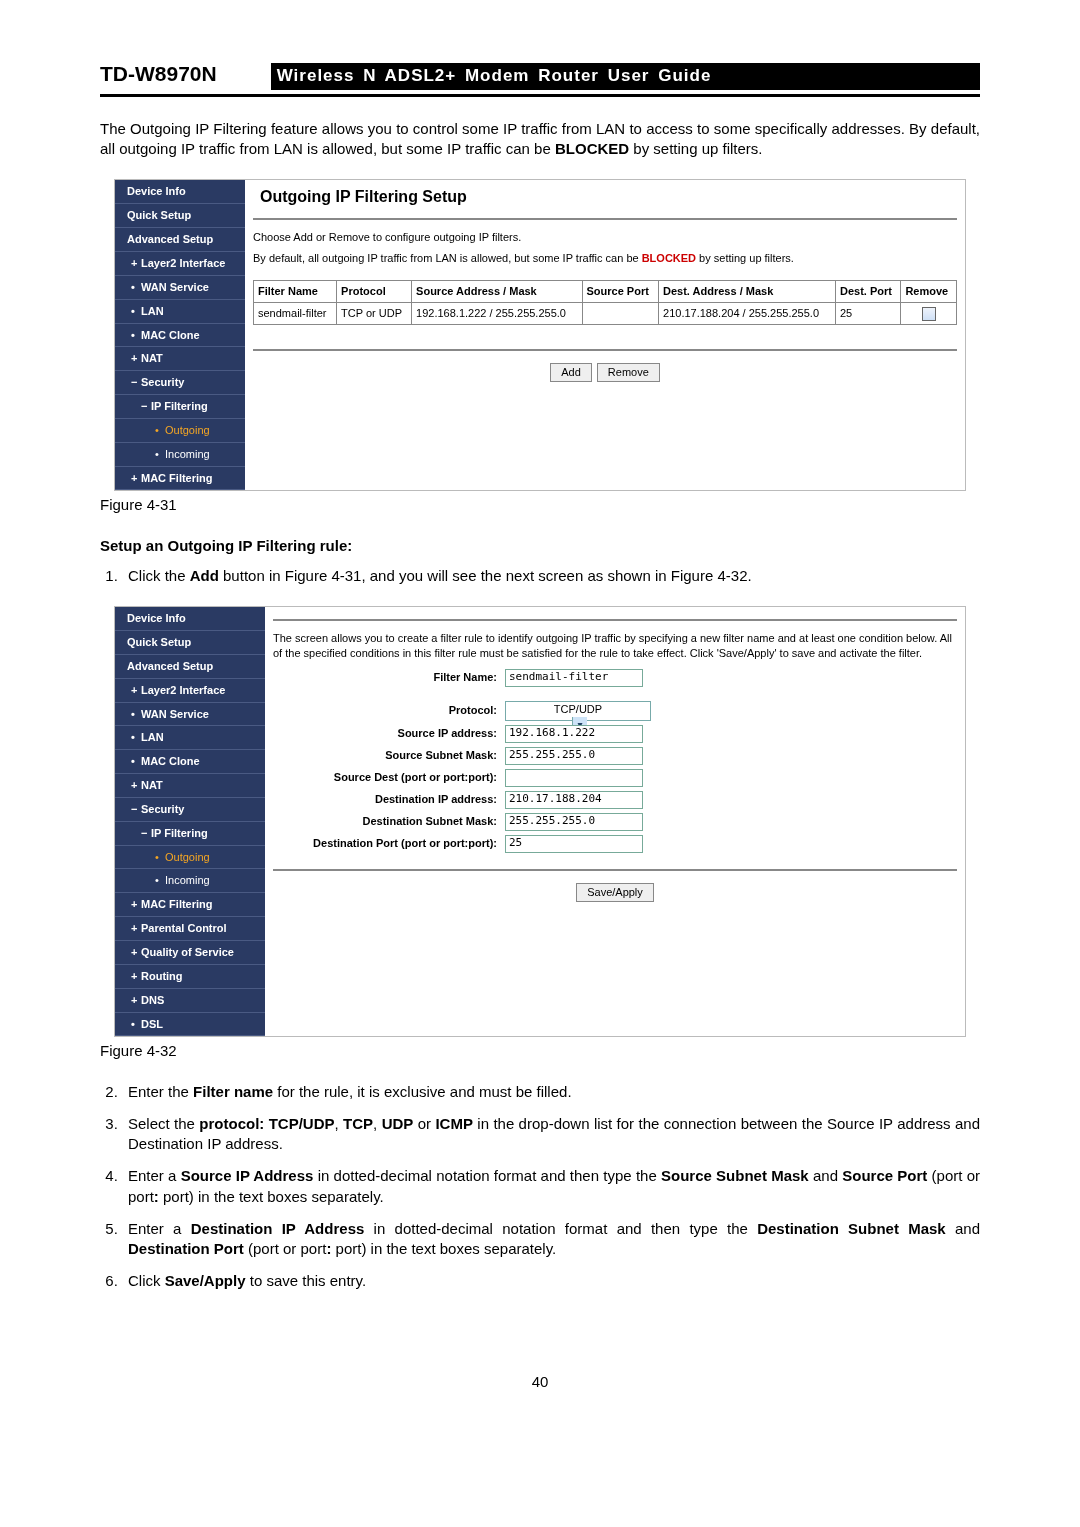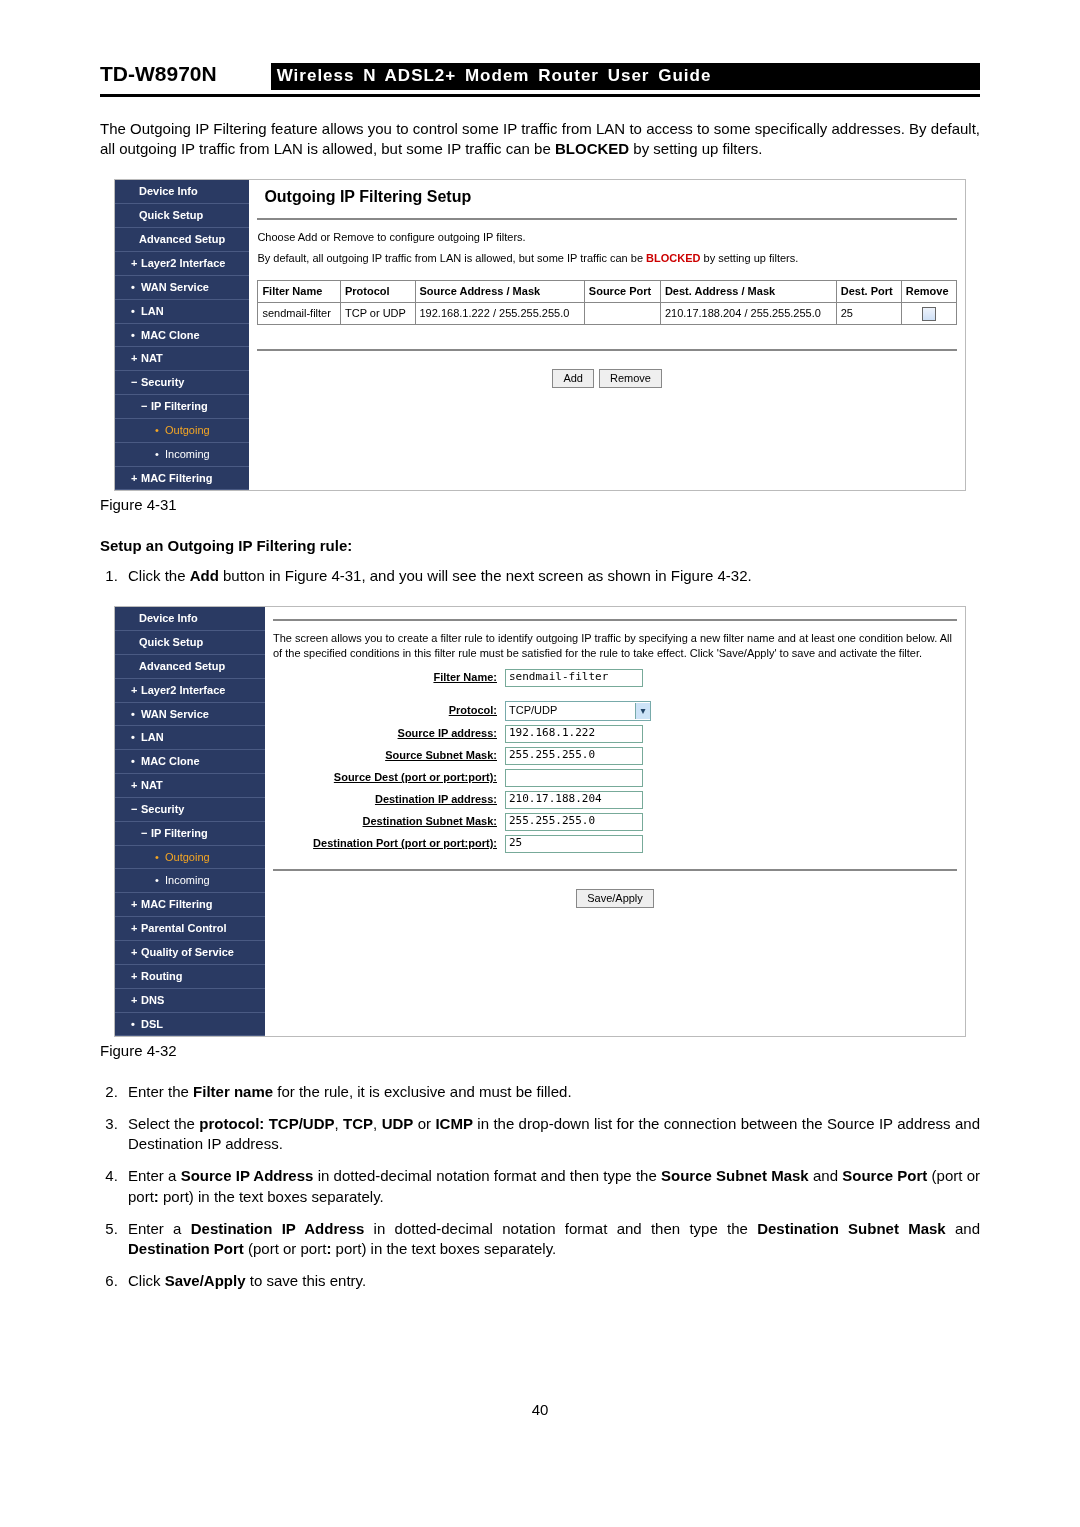--- a/index.html
+++ b/index.html
@@ -35,21 +35,21 @@
     background: #fff;
   }
   .sidebar {
     background: #2a3a63;
     color: #fff;
     flex: 0 0 130px;
   }
   .sidebar2 { flex: 0 0 150px; }
   .sb-item {
     border-bottom: 1px solid #4a5a83;
-    padding: 4px 24px;
+    padding: 4px 12px;
     font-weight: bold;
     font-size: 11px;
     white-space: nowrap;
   }
   .sb-sub1  { padding-left: 16px; }
   .sb-sub2  { padding-left: 26px; }
   .sb-sub3  { padding-left: 40px; font-weight: normal; }
   .sb-active { color: #f5a623; }
   .sb-item::before { content: ""; }
   .sb-collapsed::before { content: "+"; display:inline-block; width:10px; }
@@ -63,52 +63,53 @@
 
   table.filters { border-collapse: collapse; width: 100%; font-size: 11px; }
   table.filters th, table.filters td {
     border: 1px solid #888; padding: 3px 4px; text-align: left;
     background: #fff;
   }
   table.filters th { font-weight: bold; }
   .cb { width: 12px; height: 12px; border: 1px solid #666; display: inline-block;
         vertical-align: middle; background: linear-gradient(#eef3fb,#cfe0f6); }
 
-  .btn-row { text-align: center; margin-top: 18px; }
+  .btn-row { text-align: center; margin-top: 12px; }
   .btn {
     display: inline-block; border: 1px solid #888; background: #efefef;
     font-size: 11px; padding: 1px 10px; margin: 0 1px; font-family: inherit;
   }
 
   .figure-caption { text-align: left; font-size: 15px; margin: 4px 0 20px 0; }
 
   .subhead { font-weight: bold; margin: 8px 0 10px 0; }
 
   ol.steps { margin: 0 0 20px 22px; padding: 0; }
   ol.steps > li { text-align: justify; margin-bottom: 12px; padding-left: 6px; }
 
   
   table.form-grid { border-collapse: collapse; font-size: 11px; margin-left: auto; }
-  table.form-grid td { padding: 2px 4px; text-decoration: underline; }
+  table.form-grid td { padding: 2px 4px; }
   table.form-grid td.lbl { text-align: right; font-weight: bold; white-space: nowrap; }
   .txt-input {
     border: 1px solid #7a9; font-family: monospace; font-size: 11px;
     width: 130px; height: 16px; padding: 0 3px; display: inline-block;
     vertical-align: middle; background: #fff; text-align: left;
   }
   .sel {
     border: 1px solid #7aa; font-size: 11px; width: 138px; height: 18px;
     display: inline-flex; align-items: center; padding: 0 3px; background: #fff;
     justify-content: space-between;
+    flex-direction: column;
   }
   .sel .chev { background:#cde3f7; border-left:1px solid #7aa;
                width:14px; height:16px; text-align:center; font-size:10px;
                line-height:16px; color:#246; margin-right:-3px; }
 
-  .page-num { text-align:center; margin-top:108px; font-size:15px; }
+  .page-num { text-align:center; margin-top:80px; font-size:15px; }
 </style>
 </head>
 <body>
 
 <div class="header">
   <span class="model">TD-W8970N</span>
   <span class="bar">Wireless N ADSL2+ Modem Router User Guide</span>
 </div>
 
 <p class="body-text">

